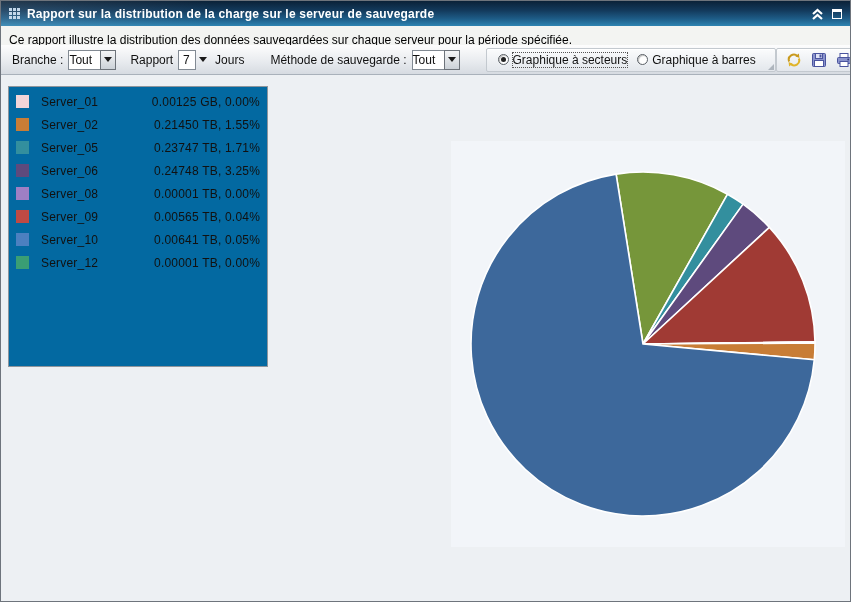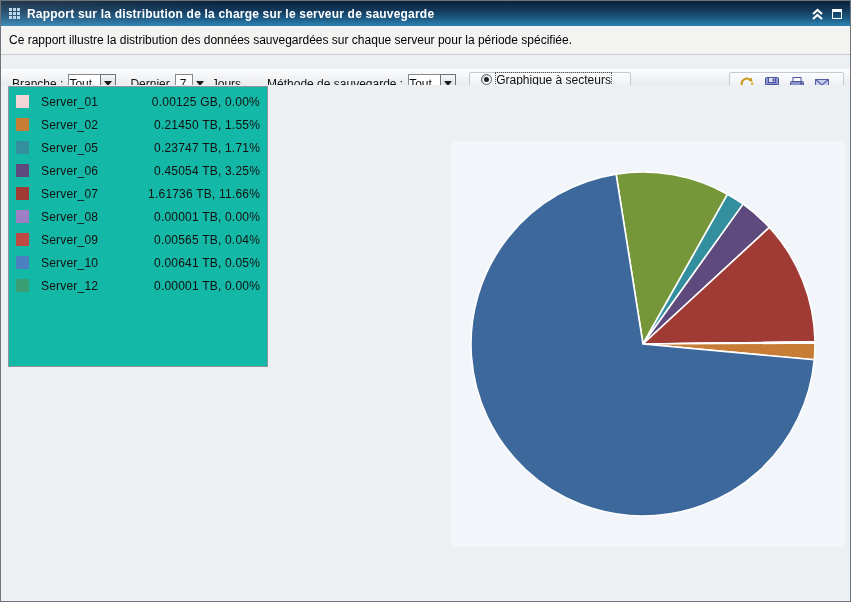--- a/index.html
+++ b/index.html
@@ -28,21 +28,21 @@
   .chev-up{width:13px;height:12px;display:block;}
   .max-box{width:10px;height:10px;border:1px solid #fff;border-top-width:3px;display:block;}
   
   .desc{
     position:absolute;left:0;top:25px;width:849px;height:29px;
     background:#f3f4f2;border-bottom:1px solid #c6cbd0;
     font-size:12px;color:#000000;display:flex;align-items:center;padding:0 8px;
   }
   
   .toolbar{
-    position:absolute;left:0;top:68px;width:849px;height:30px;
+    position:absolute;left:0;top:44px;width:849px;height:30px;
     background:linear-gradient(180deg,#fdfdfd 0%,#e7eaee 60%,#d6dbe1 100%);
     border-bottom:1px solid #a9b1ba;
     display:flex;align-items:center;padding:0 6px;font-size:12px;color:#111;justify-content:space-between;
   }
   .tlabel{margin:0 5px;white-space:nowrap;}
   .combo{display:inline-flex;height:20px;}
   .combo-field{
     background:#fff;border:1px solid #828a93;border-right:none;
     min-width:32px;padding:0 0;display:flex;align-items:center;font-size:12px;
   }
@@ -75,21 +75,21 @@
   }
   .radio-label{font-size:12px;white-space:nowrap;}
   .radio-label.focused{outline:1px dotted #555;}
   .tool-icons{gap:7px;margin-left:8px;}
   .ticon{width:18px;height:18px;display:flex;align-items:center;justify-content:center;}
   
   .content{position:absolute;left:0;top:84px;width:849px;height:516px;background:#edf0f3;}
   .chart-panel{position:absolute;left:450px;top:56px;width:394px;height:406px;background:#f2f5f9;}
   .legend{
     position:absolute;left:7px;top:1px;width:260px;height:281px;
-    border:1px solid #8e959c;background:#14b8a6;padding-top:3px;
+    border:1px solid #8e959c;background:#0369a1;padding-top:3px;
   }
   .legend-row{height:23px;display:flex;align-items:center;padding:0 7px;}
   .swatch{width:13px;height:13px;margin-right:12px;flex:none;}
   .lname{font-size:12px;color:#111;letter-spacing:.2px;}
   .lvalue{font-size:12px;color:#111;margin-left:auto;letter-spacing:.2px;}
   .pie{position:absolute;left:467px;top:84px;width:350px;height:350px;}
 </style>
 </head>
 <body>
 
@@ -124,35 +124,35 @@
   </div>
 
   <div class="toolbar">
     <span class="tlabel">Branche :</span>
     <span class="combo">
       <span class="combo-field">Tout</span>
       <span class="combo-btn">
           <span class="tri-down"></span>
         </span>
     </span>
-    <span class="tlabel" style="margin-left:14px;">Dernier</span>
+    <span class="tlabel" style="margin-left:14px;">Rapport</span>
     <span class="spin-field">7</span>
     <span class="plain-arrow">
         <span class="tri-down"></span>
       </span>
     <span class="tlabel">Jours</span>
     <span class="tlabel" style="margin-left:21px;">Méthode de sauvegarde :</span>
     <span class="combo">
       <span class="combo-field">Tout</span>
       <span class="combo-btn">
           <span class="tri-down"></span>
         </span>
     </span>
 
-    <div class="panel" style="margin-left:13px;flex-direction:column;">
+    <div class="panel" style="margin-left:26px;">
       <span class="radio">
         <span class="radio-circle on"></span>
         <span class="radio-label focused">Graphique à secteurs</span>
       </span>
       <span class="radio">
         <span class="radio-circle"></span>
         <span class="radio-label">Graphique à barres</span>
       </span>
       <span class="grip"></span>
     </div>
@@ -206,26 +206,21 @@
           <span class="lvalue">0.21450 TB, 1.55%</span>
         </div>
         <div class="legend-row">
           <span class="swatch" style="background: rgb(51, 143, 158);"></span>
           <span class="lname">Server_05</span>
           <span class="lvalue">0.23747 TB, 1.71%</span>
         </div>
         <div class="legend-row">
           <span class="swatch" style="background: rgb(94, 74, 125);"></span>
           <span class="lname">Server_06</span>
-          <span class="lvalue">0.45054 TB, 3.25%</span>
-        </div>
-        <div class="legend-row">
-          <span class="swatch" style="background: rgb(160, 58, 52);"></span>
-          <span class="lname">Server_07</span>
-          <span class="lvalue">1.61736 TB, 11.66%</span>
+          <span class="lvalue">0.24748 TB, 3.25%</span>
         </div>
         <div class="legend-row">
           <span class="swatch" style="background: rgb(159, 127, 196);"></span>
           <span class="lname">Server_08</span>
           <span class="lvalue">0.00001 TB, 0.00%</span>
         </div>
         <div class="legend-row">
           <span class="swatch" style="background: rgb(191, 74, 68);"></span>
           <span class="lname">Server_09</span>
           <span class="lvalue">0.00565 TB, 0.04%</span>

